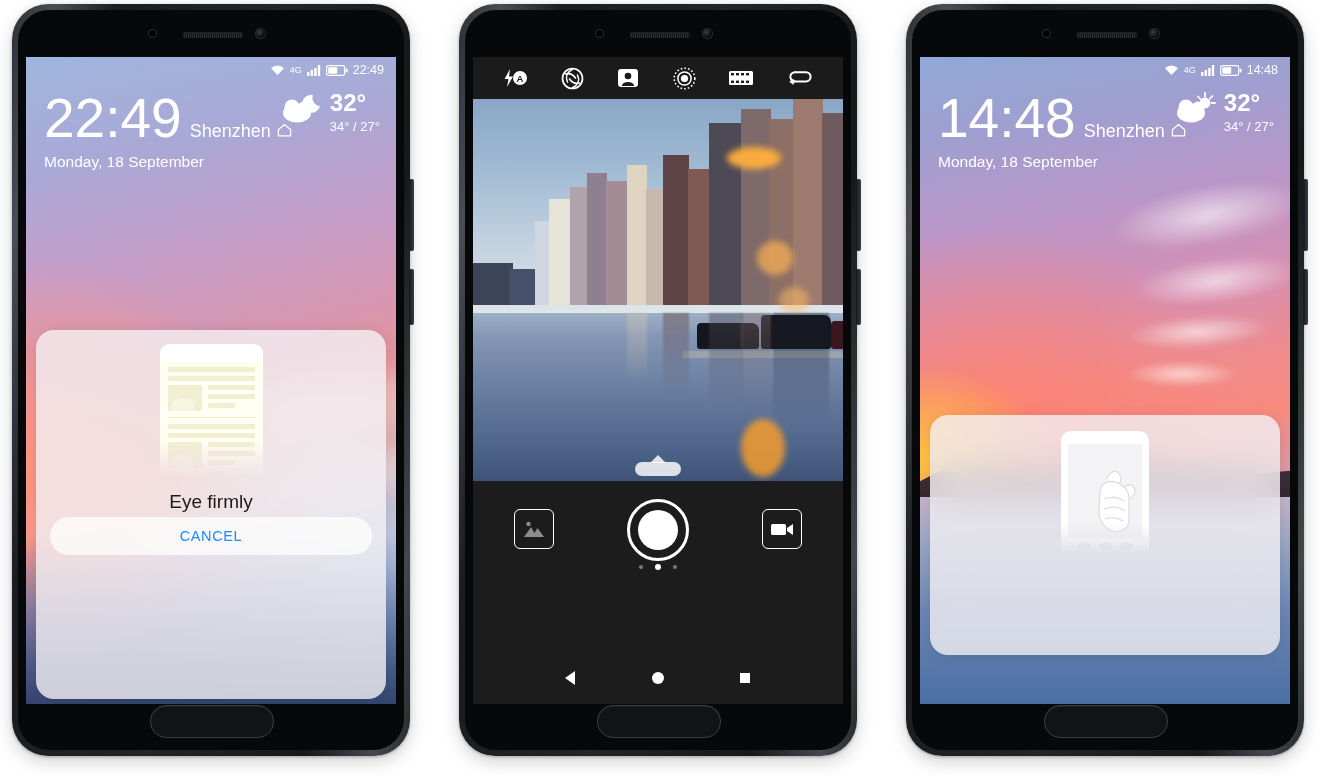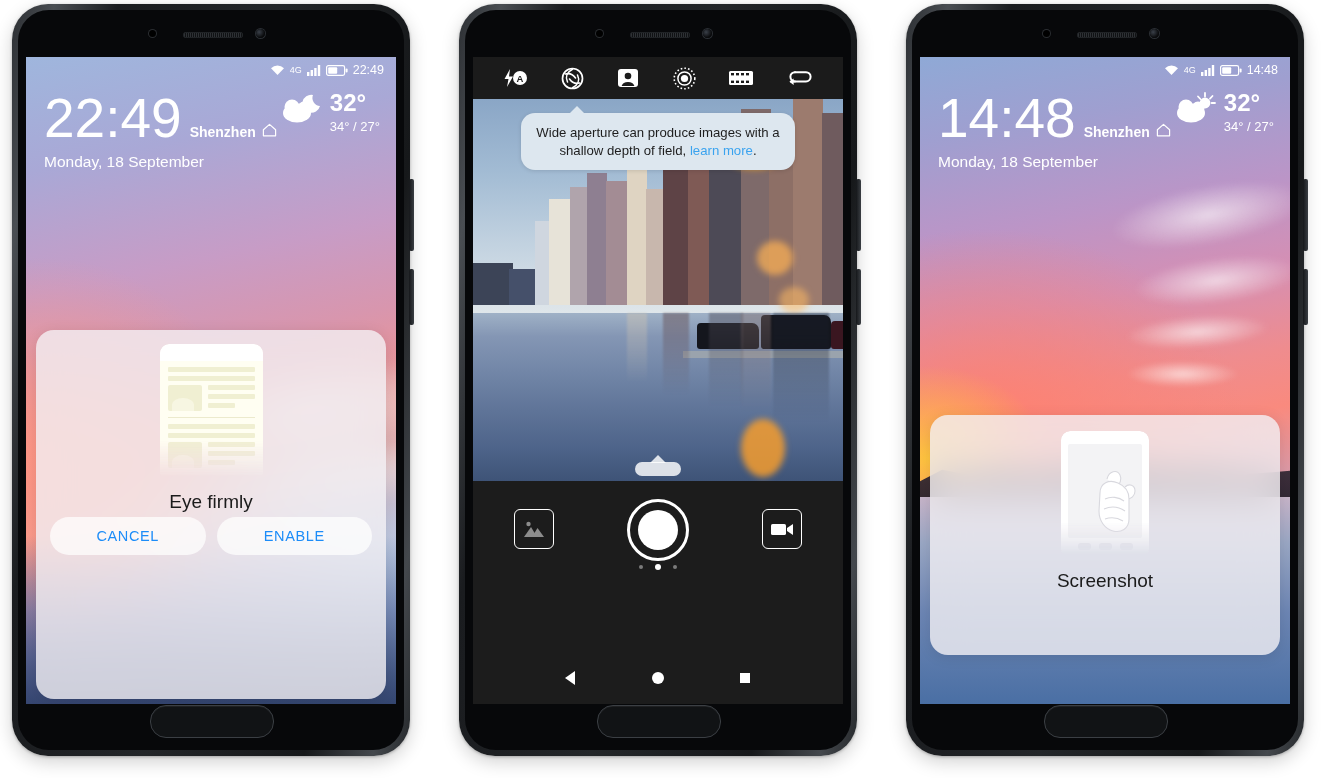--- a/index.html
+++ b/index.html
@@ -78,21 +78,21 @@
   .wall3 .ridge{position:absolute;left:0;right:0;bottom:31%;height:9%;
     background:linear-gradient(180deg,rgba(46,36,48,.0) 0%,rgba(52,40,52,.92) 32%,rgba(40,32,44,.95) 100%);
     clip-path:polygon(0 62%,6% 42%,14% 52%,22% 38%,30% 48%,40% 36%,48% 46%,58% 34%,68% 44%,78% 40%,88% 50%,100% 44%,100% 100%,0 100%);}
   .wall3 .sea{position:absolute;left:0;right:0;bottom:0;height:32%;
     background:linear-gradient(180deg,#c7b4c9 0%,#9aa7c4 22%,#6d86b4 55%,#4a6fa4 100%);}
 
   .statusbar{position:absolute;top:0;left:0;right:0;height:26px;display:flex;align-items:center;justify-content:flex-end;
     padding-right:12px;gap:5px;color:#fff;font-size:12.5px;}
   .sb-ic{display:flex;align-items:flex-end;}
   .clockrow{position:absolute;left:18px;top:34px;display:flex;align-items:baseline;}
-  .cityname{font-size:14px;color:#fff;margin-left:8px;font-weight:700;}
+  .cityname{font-size:18px;color:#fff;margin-left:8px;font-weight:400;}
   .homeicon{margin-left:6px;}
   .datetext{position:absolute;left:18px;top:96px;color:#fff;font-size:15.5px;}
   .weather{position:absolute;right:16px;top:34px;display:flex;align-items:flex-start;gap:8px;color:#fff;}
   .wtemp{font-size:24px;font-weight:700;line-height:1;}
   .wrange{font-size:13px;margin-top:4px;}
 
   
   .dialog{position:absolute;left:10px;right:10px;border-radius:18px;
     background:rgba(243,240,244,.80);
     backdrop-filter:blur(18px);-webkit-backdrop-filter:blur(18px);
@@ -269,21 +269,20 @@
                       <div class="ec-line" style="margin:0;"></div>
                       <div class="ec-line" style="margin:0;"></div>
                       <div class="ec-line" style="margin:0;width:58%;"></div>
                     </div>
                 </div>
               </div>
             </div>
             <div class="dlg-title">Eye firmly</div>
             <div class="dlg-actions">
               <button class="dlg-btn">CANCEL</button>
-              <button class="dlg-btn">ENABLE</button>
             </div>
           </div>
 
         </div>
       </div>
       <div class="home-btn"></div>
     </div>
   </div>
 
   <div class="phone" style="left:459px;top:4px;width:398px;height:752px;">
@@ -380,23 +379,20 @@
             <div class="car" style="left:288px;top:216px;width:70px;height:34px;"></div>
             <div class="car" style="left:358px;top:222px;width:30px;height:28px;background:#3a1620;"></div>
 
             <div class="refl" style="left:154px;width:20px;height:70px;background:linear-gradient(180deg,#cfc4b2,rgba(207,196,178,0));"></div>
             <div class="refl" style="left:190px;width:26px;height:82px;background:linear-gradient(180deg,#5e4346,rgba(94,67,70,0));"></div>
             <div class="refl" style="left:236px;width:34px;height:94px;background:linear-gradient(180deg,#4d4a56,rgba(77,74,86,0));"></div>
             <div class="refl" style="left:268px;width:30px;height:100px;background:linear-gradient(180deg,#7e6a6a,rgba(126,106,106,0));"></div>
             <div class="refl" style="left:300px;width:56px;height:110px;background:linear-gradient(180deg,#1a1f2c,rgba(26,31,44,0));"></div>
             <div class="glow" style="left:268px;top:320px;width:44px;height:58px;background:rgba(255,160,40,.8);"></div>
 
-            <div class="tooltip">
-              <span>Wide aperture can produce images with a shallow depth of field, </span><a href="#">learn more</a><span>.</span>
-            </div>
 
             <div class="modehandle"></div>
           </div>
 
           <div class="cam-bottom">
             <div class="gallery-btn">
               <svg width="22" height="20" viewBox="0 0 22 20">
                 <circle cx="5.5" cy="5" r="2.2" fill="#8c8c8c"></circle>
                 <path d="M1 18 L8 8 L14 18 Z" fill="#8c8c8c"></path>
                 <path d="M9 18 L14.5 9 L21 18 Z" fill="#8c8c8c"></path>
@@ -533,21 +529,20 @@
                   <path d="M17 46 C24 43 32 44 38 48" fill="none" stroke="#d8d8de" stroke-width="1.1"></path>
                   <path d="M18 56 C24 54 31 55 36 58" fill="none" stroke="#d8d8de" stroke-width="1.1"></path>
                 </svg>
                 <div class="ss-dots">
                     <i></i>
                     <i></i>
                     <i></i>
                   </div>
               </div>
             </div>
-            <div class="dlg-title" style="margin-top:16px;">Screenshot</div>
             <div class="dlg-actions" style="padding-top:6px;">
               
             </div>
           </div>
 
         </div>
       </div>
       <div class="home-btn"></div>
     </div>
   </div>

